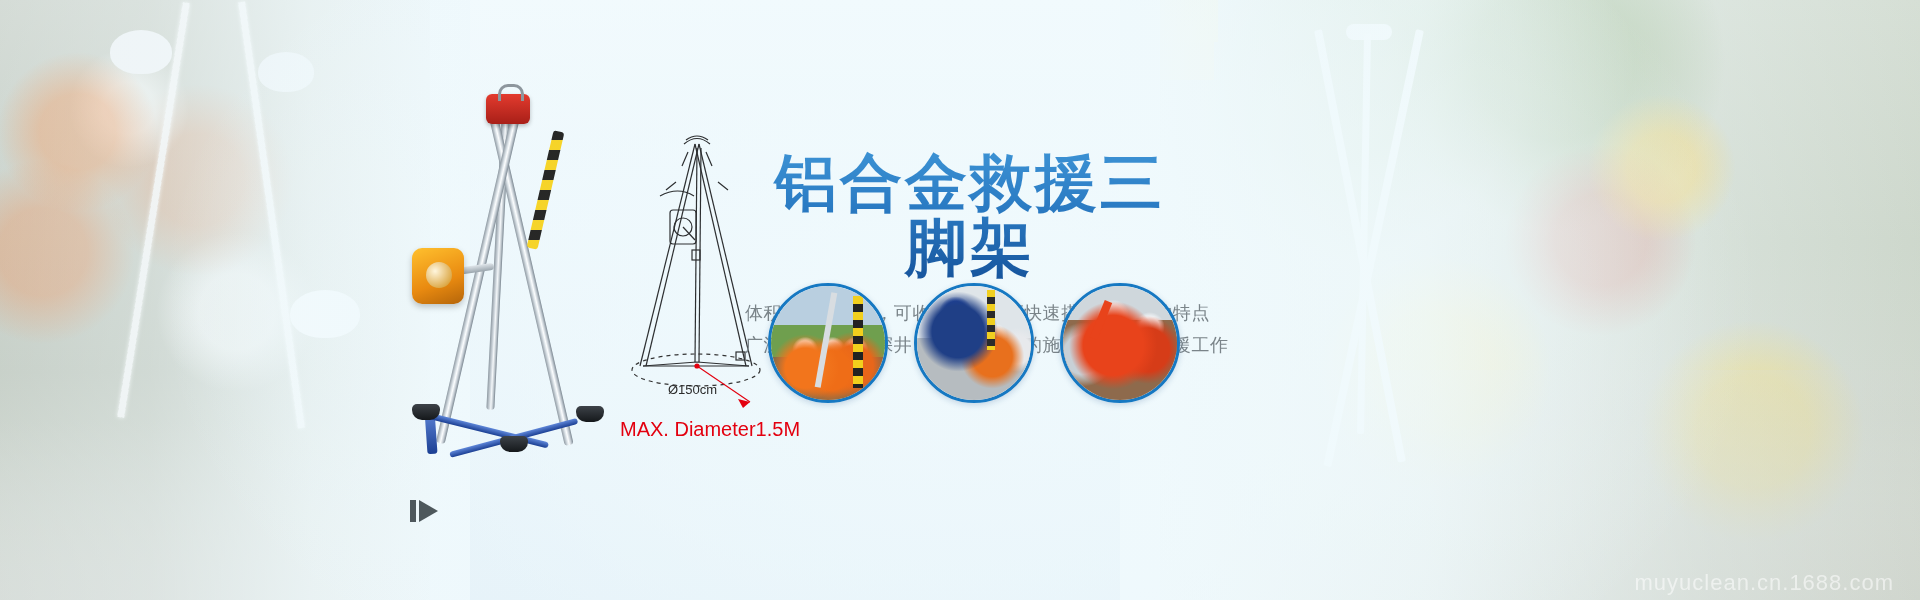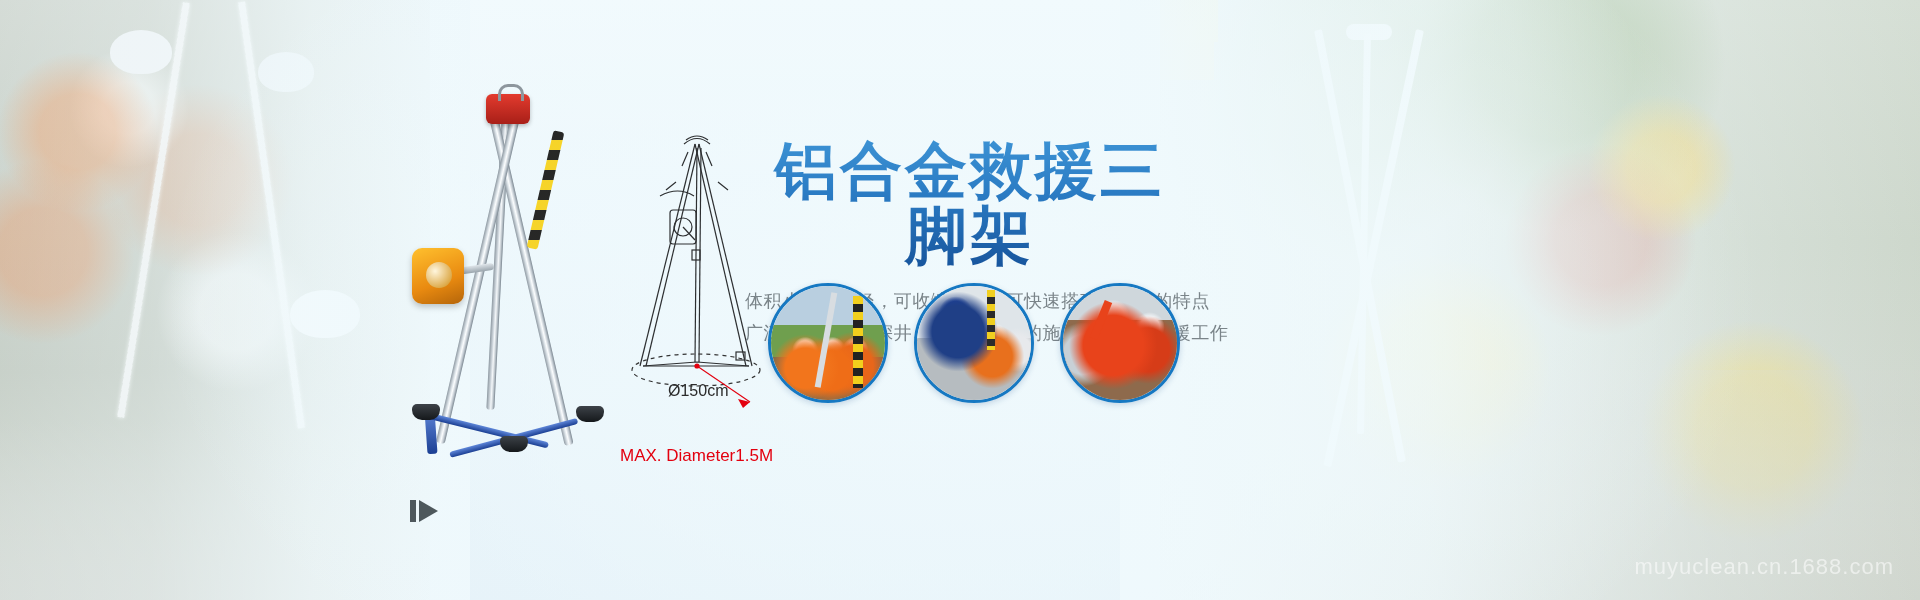--- a/index.html
+++ b/index.html
@@ -144,35 +144,34 @@
   .play-ico{display:inline-flex;align-items:center;gap:3px;}
   .play-ico .bar{width:6px;height:22px;background:#4e585c;display:block;}
   .play-ico .tri{
     width:0;height:0;border-left:19px solid #4e585c;
     border-top:11px solid transparent;border-bottom:11px solid transparent;display:block;
   }
 
   
   .sketch{position:absolute;left:600px;top:130px;width:190px;height:290px;}
   .dim-label{
-    position:absolute;left:668px;top:382px;color:#2b2b2b;font-size:16px;
+    position:absolute;left:668px;top:382px;color:#2b2b2b;font-size:13px;
   }
   .max-dia{
-    position:absolute;left:620px;top:418px;color:#e3000f;font-size:17px;
+    position:absolute;left:620px;top:418px;color:#e3000f;font-size:20px;
     white-space:nowrap;
-    margin-top:28px;
   }
 
   
   .copy{position:absolute;left:745px;top:138px;width:450px;text-align:center;}
   .title{
     font-size:62px;font-weight:bold;letter-spacing:3px;line-height:1.05;
     background:linear-gradient(180deg,#3c92d4 0%,#2b7cc4 42%,#17559d 100%);
     -webkit-background-clip:text;background-clip:text;color:transparent;
-    -webkit-text-fill-color:transparent;margin:0;
+    -webkit-text-fill-color:transparent;margin:12px;
   }
   .sub{
     margin-top:18px;color:#7a8489;font-size:18px;line-height:1.75;letter-spacing:.6px;
   }
   .sub div{white-space:nowrap;}
 
   
   .thumbs{position:absolute;left:768px;top:283px;display:flex;gap:26px;}
   .thumb{
     width:114px;height:114px;border-radius:50%;
@@ -207,21 +206,21 @@
       radial-gradient(circle at 44% 52%, #e8431b 0 30px, transparent 44px),
       radial-gradient(circle at 44% 26%, #f0f2f4 0 11px, transparent 16px),
       radial-gradient(circle at 74% 56%, #d63c18 0 22px, transparent 34px),
       radial-gradient(circle at 76% 36%, #f4f6f8 0 10px, transparent 15px),
       radial-gradient(circle at 18% 60%, #c8d0d6 0 20px, transparent 32px),
       linear-gradient(180deg,#cfd7dc 0 30%,#8e6a4c 30% 100%);
   }
   .t3 .arm{position:absolute;left:34px;top:14px;width:8px;height:40px;background:#e8431b;transform:rotate(22deg);}
 
   .watermark{
-    position:absolute;right:26px;bottom:20px;color:rgba(255,255,255,.55);
+    position:absolute;right:26px;bottom:4px;color:rgba(255,255,255,.55);
     font-size:22px;letter-spacing:1px;pointer-events:none;
   }
 </style>
 </head>
 <body>
 
 <div class="banner">
 
   <div class="photo-left">
     <div class="scene scene-left">

